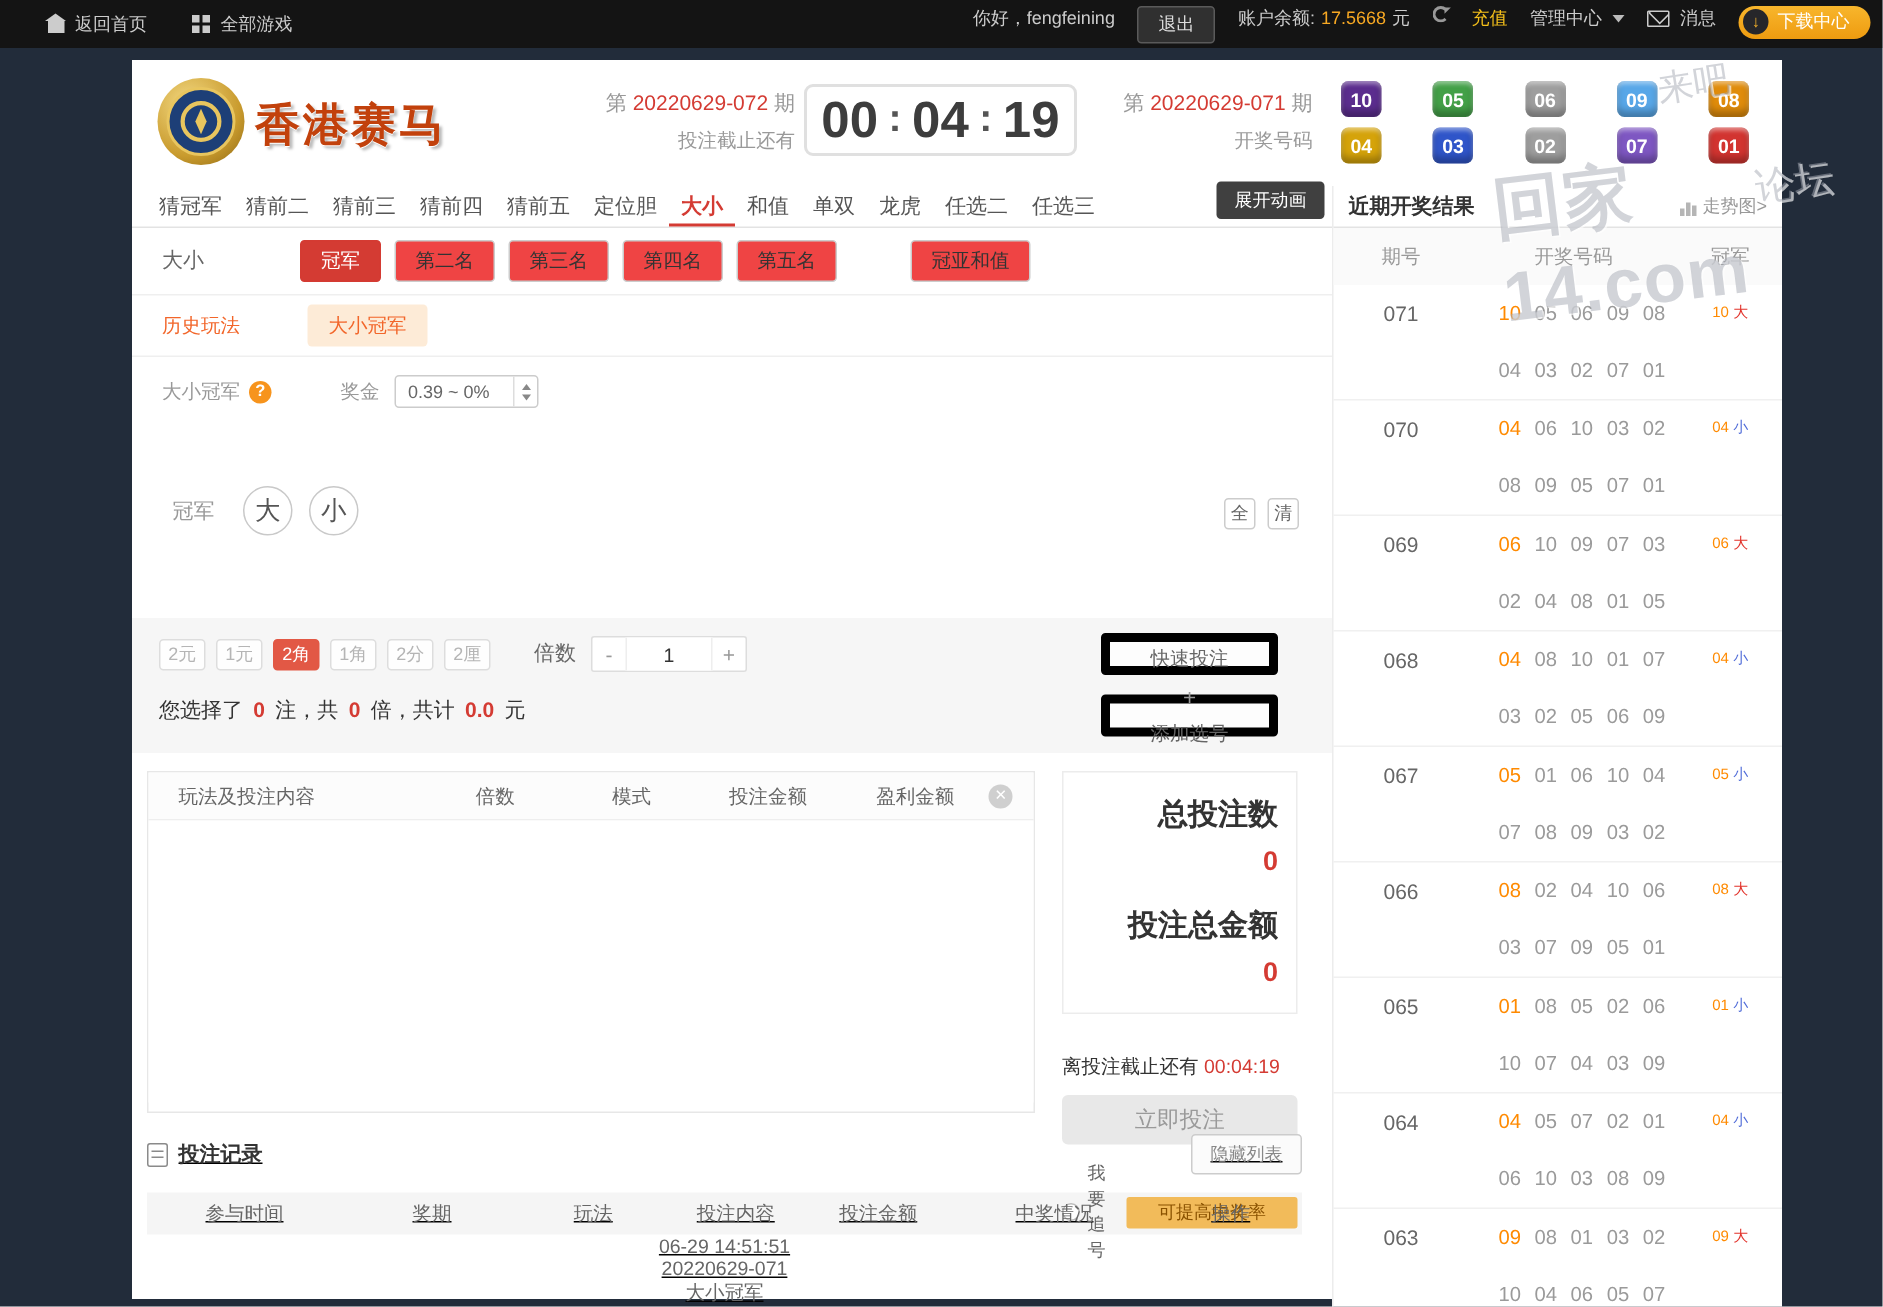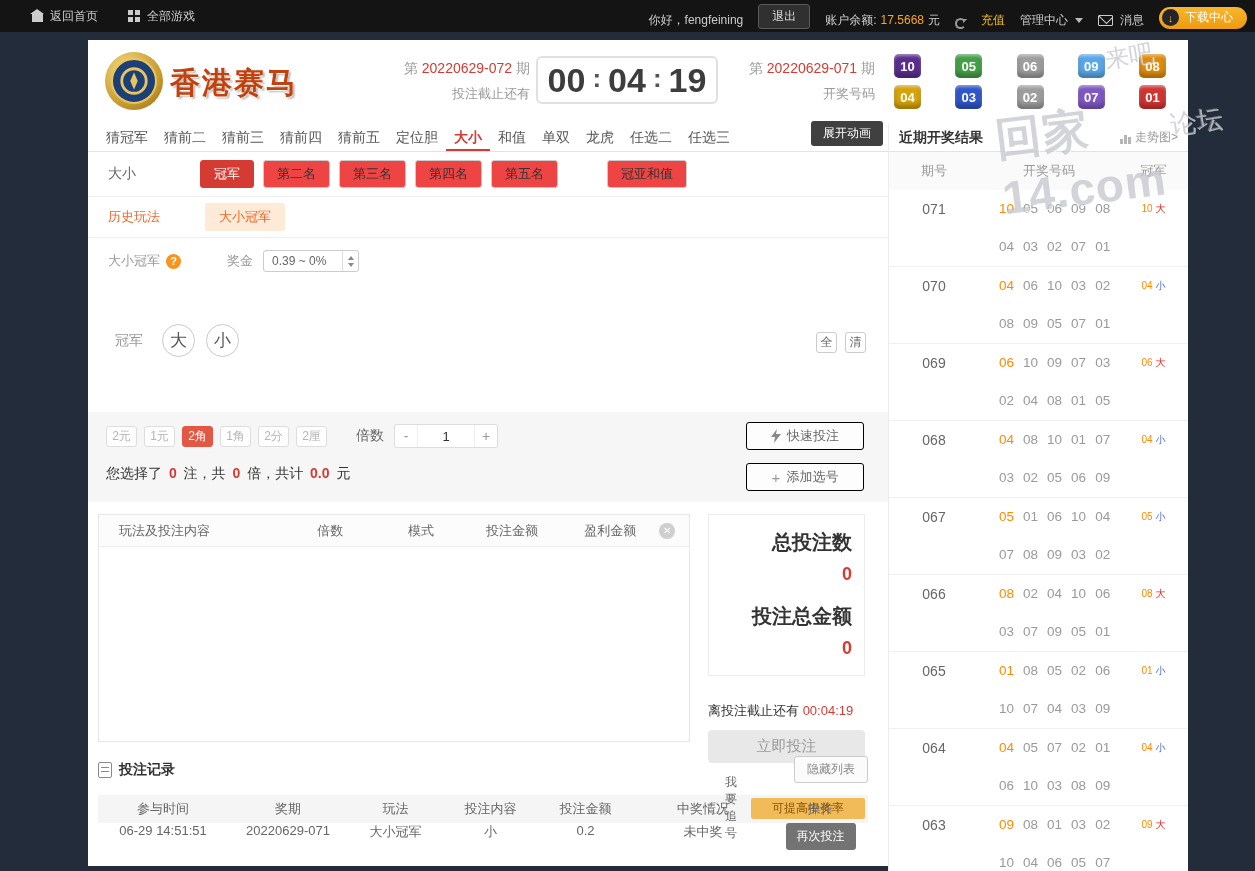--- a/index.html
+++ b/index.html
@@ -4,21 +4,21 @@
 <style>
   * { margin:0; padding:0; box-sizing:border-box; }
   html,body { width:1255px; height:871px; }
   body { background:#222c3a; font-family:"Liberation Sans","DejaVu Sans",sans-serif; position:relative; overflow:hidden; }
   button { font-family:inherit; cursor:pointer; }
 
   
   .topbar { position:absolute; top:0; left:0; width:1255px; height:32px; background:#141414; display:flex; align-items:center; color:#ccc; font-size:12px; z-index:40; }
   .tb-left { display:flex; align-items:center; gap:30px; padding-left:32px; }
   .tb-item { display:flex; align-items:center; gap:7px; cursor:pointer; white-space:nowrap; }
-  .tb-right { margin-left:auto; display:flex; align-items:flex-end; gap:15px; padding-right:8px; }
+  .tb-right { margin-left:auto; display:flex; align-items:flex-start; gap:15px; padding-right:8px; }
   .tb-logout { background:#303030; border:1px solid #5a5a5a; color:#ddd; font-size:12px; padding:3px 13px; border-radius:3px; }
   .tb-bal { display:flex; align-items:center; gap:4px; }
   .tb-bal-val { color:#f7a823; }
   .tb-recharge { color:#f5c01a; cursor:pointer; }
   .tb-download { display:flex; align-items:center; gap:6px; background:linear-gradient(#f8b62c,#ee9b10); border-radius:12px; height:22px; padding:0 14px 0 3px; color:#fff; cursor:pointer; }
   .dl-circle { width:17px; height:17px; background:#26262a; border-radius:50%; color:#f7b32b; font-size:11px; display:flex; align-items:center; justify-content:center; }
   .home-icon { position:relative; width:11px; height:8px; background:#ccc; margin-top:4px; }
   .home-icon::before { content:''; position:absolute; top:-5px; left:-2px; border-left:7.5px solid transparent; border-right:7.5px solid transparent; border-bottom:5px solid #ccc; }
   .grid-icon { display:inline-grid; grid-template-columns:5px 5px; grid-gap:2px; }
   .grid-icon i { width:5px; height:5px; background:#ccc; }
@@ -83,21 +83,21 @@
   .ctrl-bar { height:90px; background:#f6f6f6; padding:12px 0 0 18px; position:relative; }
   .ctrl-line1 { display:flex; align-items:center; }
   .unit-btn { min-width:31px; height:21px; border:1px solid #ddd; background:#fefefe; color:#b5b5b5; font-size:12px; border-radius:3px; display:flex; align-items:center; justify-content:center; padding:0 5px; margin-right:7px; cursor:pointer; }
   .unit-btn.active { background:#e25845; border-color:#e25845; color:#fff; }
   .mult-label { font-size:14px; color:#666; margin:0 10px 0 22px; }
   .stepper { display:flex; border:1px solid #ddd; background:#fff; border-radius:2px; height:24px; }
   .step-btn { width:22px; display:flex; align-items:center; justify-content:center; color:#999; font-size:14px; cursor:pointer; }
   .step-input { width:58px; border:none; border-left:1px solid #eee; border-right:1px solid #eee; text-align:center; font-size:13px; color:#333; outline:none; }
   .ctrl-line2 { margin-top:17px; font-size:14px; color:#333; }
   .ctrl-line2 b { color:#d43b33; padding:0 3px; }
-  .side-btn { position:absolute; right:24px; width:118px; height:28px; border:1px solid #000000; border-radius:3px; background:#fdfdfd; color:#666; font-size:13px; display:flex; align-items:center; justify-content:center; gap:6px; cursor:pointer; }
+  .side-btn { position:absolute; right:36px; width:118px; height:28px; border:6px solid #000000; border-radius:3px; background:#fdfdfd; color:#666; font-size:13px; display:flex; align-items:center; justify-content:center; gap:6px; cursor:pointer;flex-direction:column; }
   .quick-btn { top:10px; } .add-btn { top:51px; }
   .plus-glyph { color:#999; font-size:15px; }
 
   
   .workspace { display:flex; padding:12px 20px 0 10px; height:240px; }
   .bet-table { width:592px; border:1px solid #e7e7e7; }
   .bl-head { height:32px; background:#fcfcfc; border-bottom:1px solid #eee; display:flex; align-items:center; font-size:13px; color:#666; }
   .bl-th:nth-child(1){ width:185px; padding-left:20px; }
   .bl-th:nth-child(2){ width:100px; text-align:center; }
   .bl-th:nth-child(3){ width:85px; text-align:center; }
@@ -111,29 +111,29 @@
   .sum-val { font-size:18px; color:#d43b33; font-weight:bold; margin:8px 0 18px; }
   .sum-val.last { margin-bottom:6px; }
   .deadline { margin-top:26px; font-size:13px; color:#333; }
   .deadline b { color:#d43b33; font-weight:normal; }
   .bet-now { margin-top:10px; width:100%; height:33px; background:#e8e8e8; border:none; border-radius:4px; color:#9a9a9a; font-size:15px; }
   .chase-row { margin-top:11px; display:flex; align-items:center; gap:5px; font-size:12px; color:#666; }
   .radio { width:12px; height:12px; border:1px solid #bbb; border-radius:50%; background:#fff; cursor:pointer; flex:none; }
   .chase-tag { background:#f2bb5a; color:#8a5200; padding:2px 21px; border-radius:2px; font-size:12px; white-space:nowrap; }
 
   
-  .records { padding:14px 20px 0 10px; }
+  .records { padding:14px 20px 0 10px;text-decoration:underline; }
   .rec-head { display:flex; align-items:center; }
   .rec-icon { width:14px; height:16px; border:1px solid #8a8a8a; border-radius:2px; position:relative; margin-right:7px; }
   .rec-icon::before { content:''; position:absolute; left:2px; top:4px; width:8px; height:1px; background:#8a8a8a; box-shadow:0 4px 0 #8a8a8a; }
   .rec-title { font-size:14px; font-weight:bold; color:#333; }
   .hide-btn { margin-left:auto; border:1px solid #ccc; background:#fbfbfb; border-radius:3px; font-size:12px; color:#888; padding:4px 12px; }
   .rec-table { margin-top:12px; }
   .rc-hrow { display:flex; background:#f5f5f5; height:28px; align-items:center; font-size:13px; color:#666; }
-  .rc-row { display:flex; align-items:flex-start; height:46px; font-size:13px; color:#666; }
+  .rc-row { display:flex; align-items:center; height:46px; font-size:13px; color:#666;flex-direction:column; }
   .rc-th,.rc-td { text-align:center; }
   .rc-th:nth-child(1),.rc-td:nth-child(1){ width:130px; }
   .rc-th:nth-child(2),.rc-td:nth-child(2){ width:120px; }
   .rc-th:nth-child(3),.rc-td:nth-child(3){ width:95px; }
   .rc-th:nth-child(4),.rc-td:nth-child(4){ width:95px; }
   .rc-th:nth-child(5),.rc-td:nth-child(5){ width:95px; }
   .rc-th:nth-child(6),.rc-td:nth-child(6){ width:140px; }
   .rc-th:nth-child(7),.rc-td:nth-child(7){ width:95px; }
   .rebet { background:#737373; color:#fff; border:none; border-radius:3px; font-size:12px; padding:5px 11px; }
 

